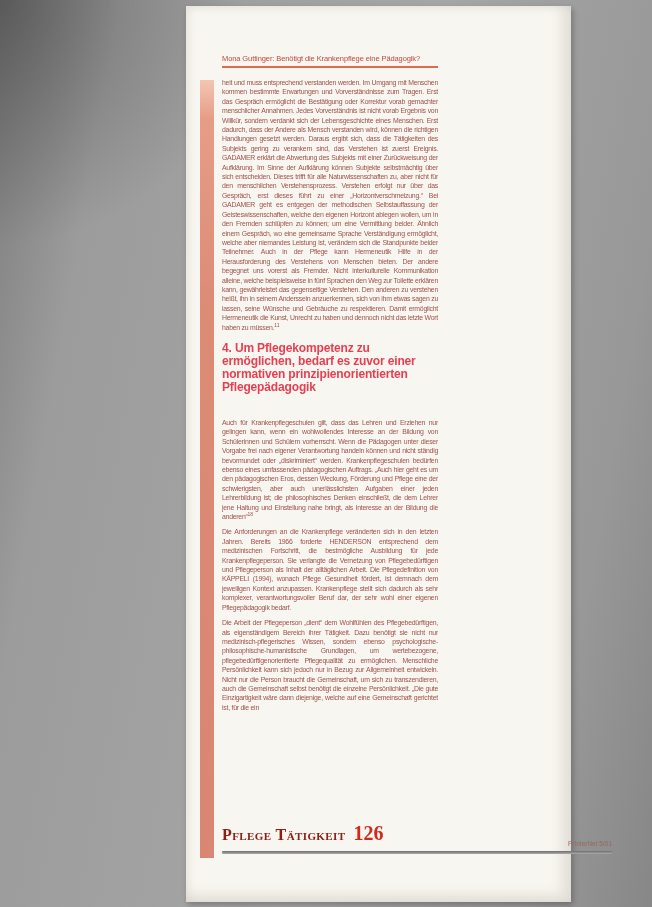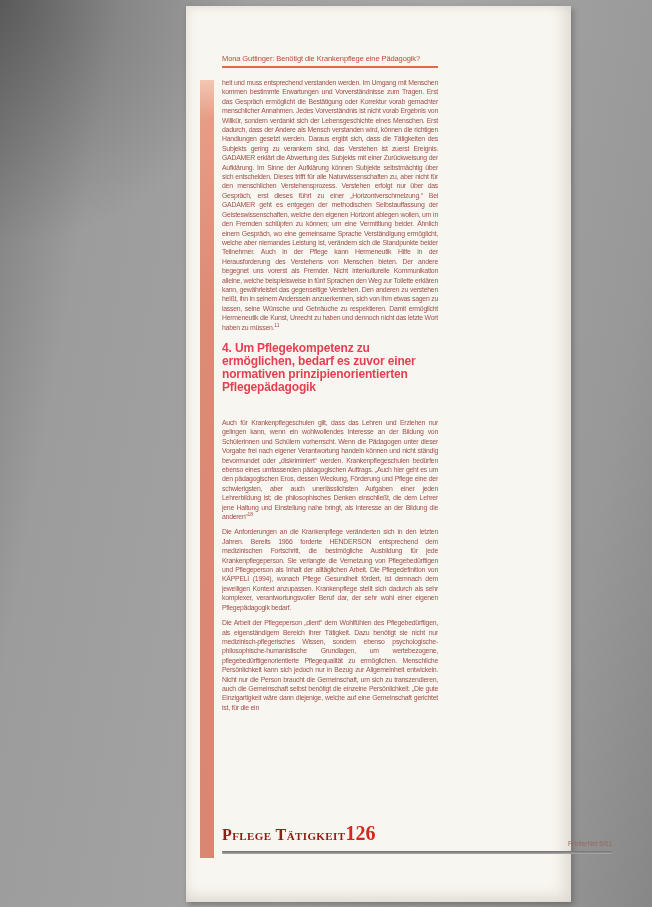--- a/index.html
+++ b/index.html
@@ -91,21 +91,21 @@
     letter-spacing: 0.4px;
     color: #8c2015;
     white-space: nowrap;
   }
   .footer-pagenum {
     font-family: "Liberation Serif", serif;
     font-variant: normal;
     font-weight: bold;
     font-size: 20px;
     color: #d3281c;
-    margin-left: 0;
+    margin-left: 8px;
     letter-spacing: 0;
   }
   .footer-issue {
     position: absolute;
     left: 290px;
     top: 834px;
     width: 136px;
     text-align: right;
     font-size: 6.5px;
     color: #99685e;

